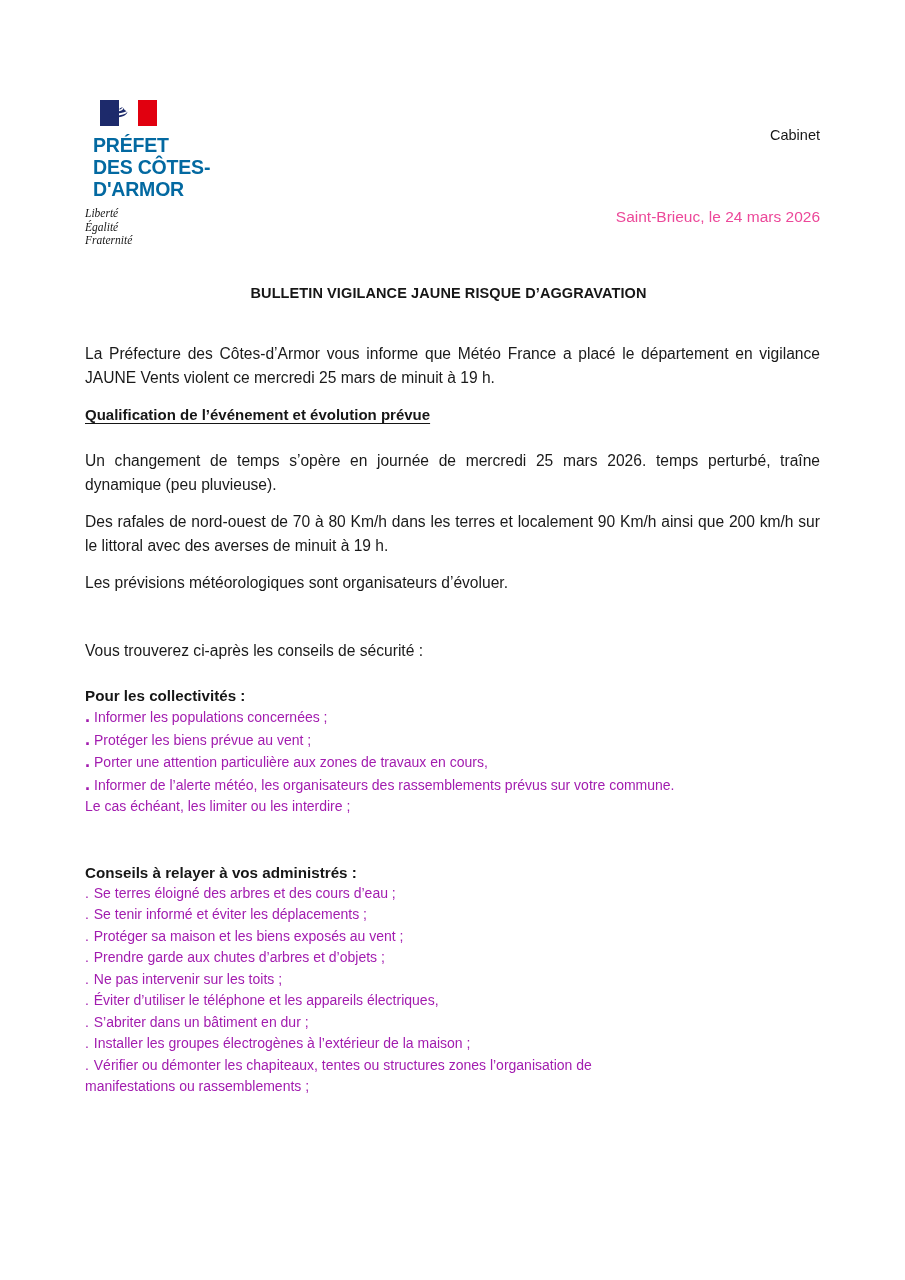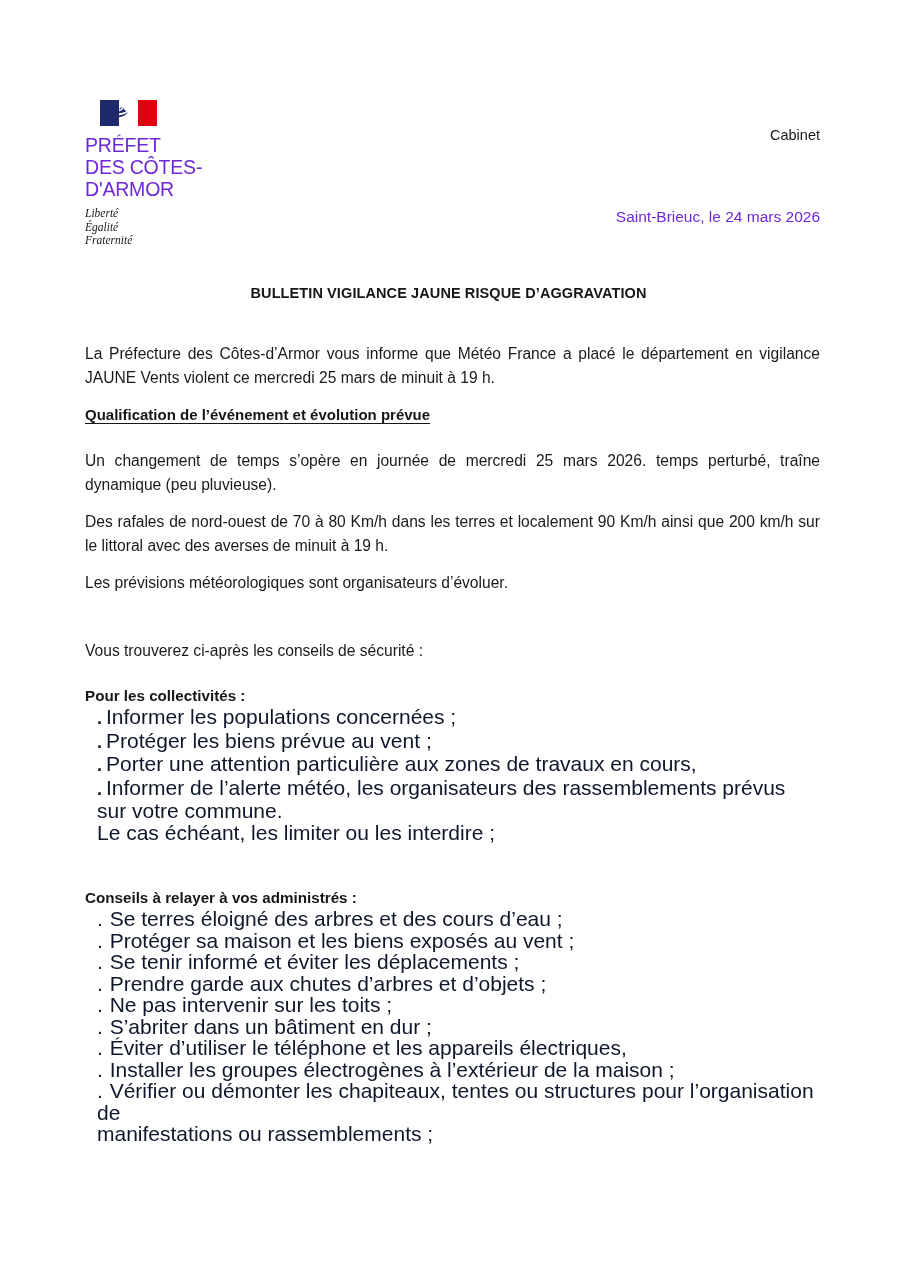--- a/index.html
+++ b/index.html
@@ -41,27 +41,27 @@
   .flag-red   { width: 19px; background: #e1000f; }
   .marianne {
     position: absolute;
     left: -13px;
     top: 3px;
     width: 30px;
     height: 20px;
   }
   .prefet-name {
     font-family: "Liberation Sans", sans-serif;
-    font-weight: normal;
+    font-weight: bold;
     font-size: 19.5px;
     line-height: 22px;
     letter-spacing: -0.2px;
-    color: #6d28d9;
+    color: #0369a1;
     white-space: pre-line;
-    margin-left: 0;
+    margin-left: 8px;
   }
   .devise {
     margin-top: 7px;
     font-family: "Liberation Serif", serif;
     font-style: italic;
     font-size: 11.5px;
     line-height: 13.5px;
     color: #161616;
     white-space: pre-line;
   }
@@ -73,21 +73,21 @@
     top: 127px;
     font-size: 14.5px;
     font-weight: normal;
     color: #161616;
   }
   .place-date {
     position: absolute;
     right: 85px;
     top: 208px;
     font-size: 15.5px;
-    color: #6d28d9;
+    color: #ec4899;
   }
 
   
   .doc-title {
     position: absolute;
     left: 85px;
     right: 93px;
     top: 285px;
     text-align: center;
     font-size: 14.5px;
@@ -133,25 +133,24 @@
     line-height: 21px;
     color: #161616;
   }
 
   ul.advice {
     list-style: none;
     margin: 0;
     padding: 0;
   }
   ul.advice li {
-    font-size: 21px;
+    font-size: 14px;
     line-height: 21.5px;
-    color: #0f172a;
+    color: #a21caf;
     white-space: pre-line;
-    margin-left: 12px;
   }
   ul.advice.strong-bullets li::before {
     content: ".";
     font-weight: bold;
     font-size: 18px;
     margin-right: 4px;
   }
   ul.advice.plain-bullets li::before {
     content: ". ";
     margin-right: 1px;
@@ -222,25 +221,25 @@
       <li>Porter une attention particulière aux zones de travaux en cours,</li>
       <li>Informer de l’alerte météo, les organisateurs des rassemblements prévus sur votre commune.
 Le cas échéant, les limiter ou les interdire ;</li>
     </ul>
 
     <div class="spacer-lg"></div>
 
     <div class="list-head">Conseils à relayer à vos administrés :</div>
     <ul class="advice plain-bullets">
       <li>Se terres éloigné des arbres et des cours d’eau ;</li>
+      <li>Se tenir informé et éviter les déplacements ;</li>
       <li>Protéger sa maison et les biens exposés au vent ;</li>
-      <li>Se tenir informé et éviter les déplacements ;</li>
       <li>Prendre garde aux chutes d’arbres et d’objets ;</li>
       <li>Ne pas intervenir sur les toits ;</li>
+      <li>Éviter d’utiliser le téléphone et les appareils électriques,</li>
       <li>S’abriter dans un bâtiment en dur ;</li>
-      <li>Éviter d’utiliser le téléphone et les appareils électriques,</li>
       <li>Installer les groupes électrogènes à l’extérieur de la maison ;</li>
-      <li>Vérifier ou démonter les chapiteaux, tentes ou structures pour l’organisation de
+      <li>Vérifier ou démonter les chapiteaux, tentes ou structures zones l’organisation de
 manifestations ou rassemblements ;</li>
     </ul>
 
   </div>
 </div>
 
 </body></html>

